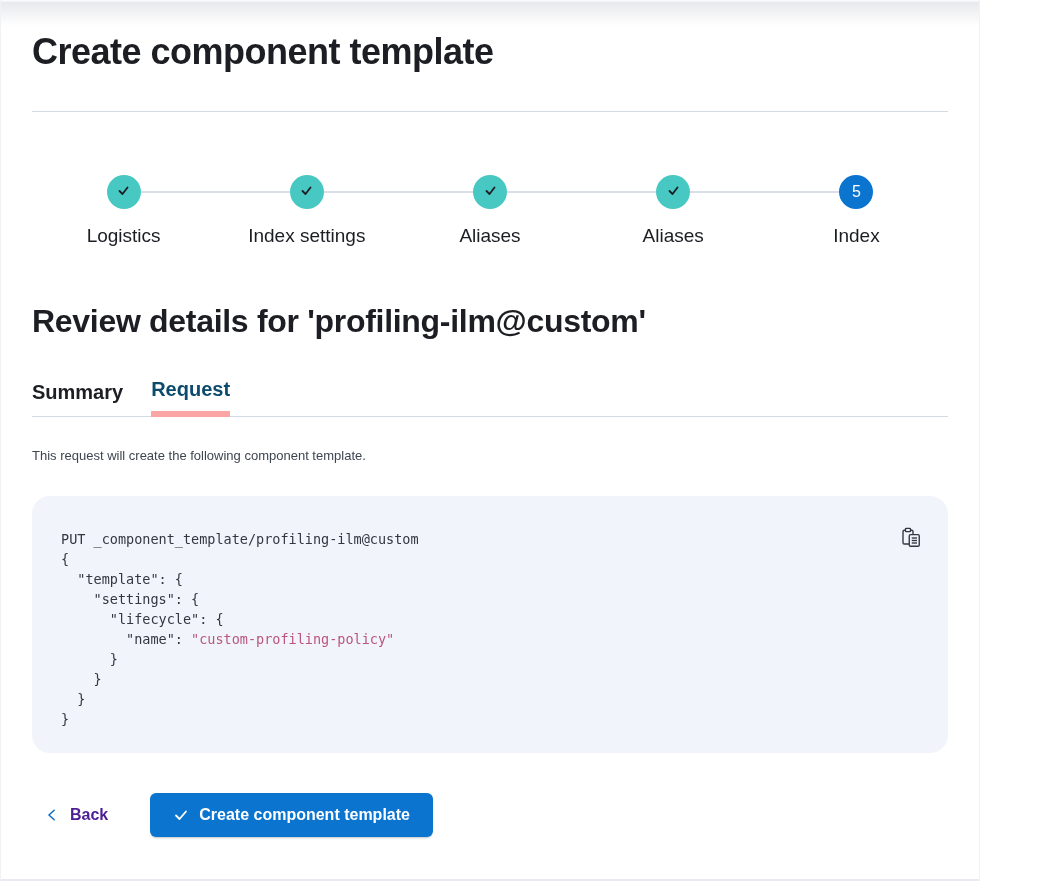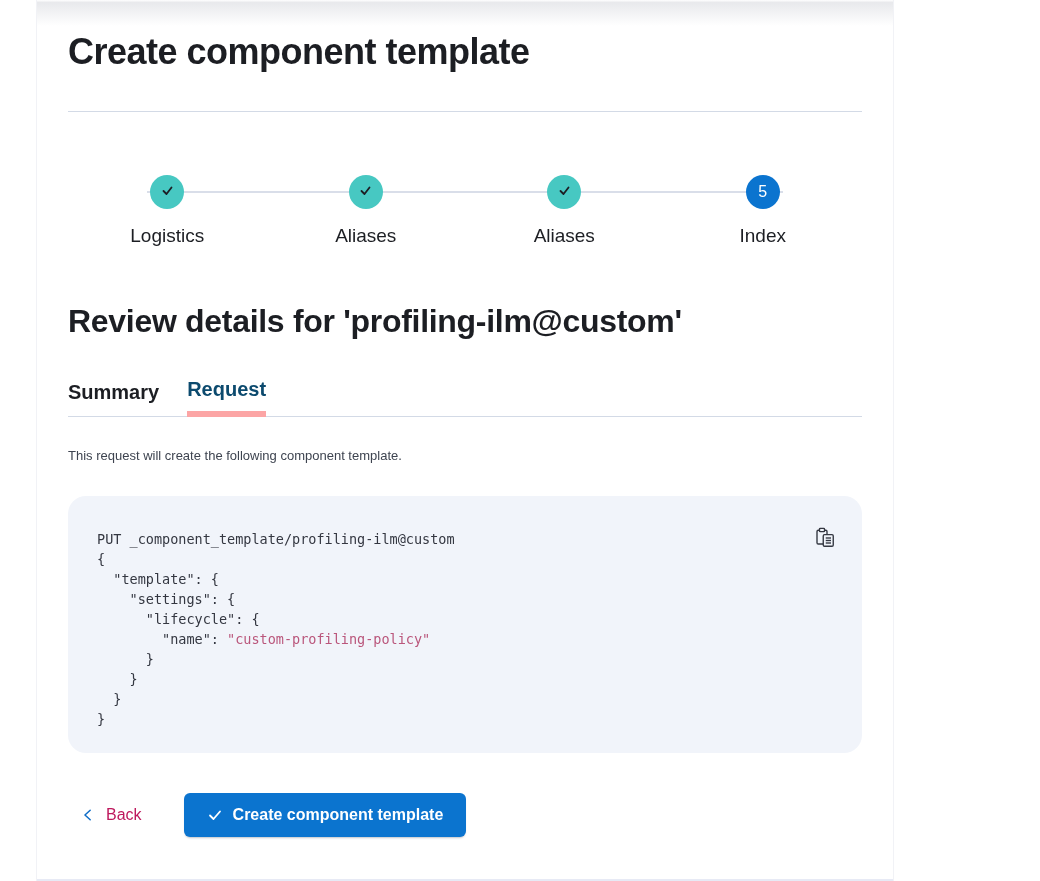--- a/index.html
+++ b/index.html
@@ -2,24 +2,23 @@
 <html><head>
 <meta charset="utf-8">
 <style>
   html,body{margin:0;padding:0;background:#fff;}
   body{
     width:1040px;height:881px;
     font-family:"Liberation Sans","DejaVu Sans",sans-serif;
     color:#1c1e23;position:relative;overflow:hidden;
   }
   .page{
-    position:relative;width:858px;height:881px;box-sizing:border-box;
+    position:relative;width:980px;height:881px;box-sizing:border-box;
     border-left:1px solid #f1f2f6;border-right:1px solid #f1f2f6;
     background:#fff;
-    margin-left:36px;
   }
   .top-shade{
     position:absolute;top:0;left:0;right:0;height:26px;pointer-events:none;
     background:linear-gradient(to bottom,#ffffff 0%,#e8e9ec 10%,rgba(232,233,236,0) 100%);
   }
   .bottom-edge{
     position:absolute;bottom:0;left:0;right:0;height:2px;background:#e7eaf5;
   }
   .content{padding:0 31px;position:relative;}
 
@@ -77,21 +76,21 @@
   .copy-btn{
     position:absolute;top:29px;right:25px;width:24px;height:24px;
     background:none;border:none;padding:0;cursor:pointer;
     display:flex;align-items:center;justify-content:center;
   }
 
   
   .footer{display:flex;align-items:center;margin-top:40px;}
   .back-link{
     display:flex;align-items:center;gap:11px;margin-left:13px;
-    color:#be185d;font-size:16px;font-weight:400;cursor:pointer;
+    color:#4c1d95;font-size:16px;font-weight:700;cursor:pointer;
     background:none;border:none;font-family:inherit;padding:0;
   }
   .submit-btn{
     margin-left:42px;height:44px;padding:0 23px;
     background:#0b74cf;color:#fff;border:none;border-radius:6px;
     font-size:16px;font-weight:600;font-family:inherit;cursor:pointer;
     display:flex;align-items:center;gap:10px;
     box-shadow:0 2px 2px -1px rgba(50,60,80,0.3);
   }
 </style>
@@ -108,20 +107,30 @@
     <div class="stepper">
       <div class="step">
         <div class="step-circle complete">
           <span>
             <svg width="17" height="17" viewBox="0 0 17 17">
                 <polyline points="4.5,9 7.5,12 12.5,5.5" fill="none" stroke="#1d1e24" stroke-width="1.8" stroke-linecap="round" stroke-linejoin="round"></polyline>
               </svg>
           </span>
         </div>
         <div class="step-label">Logistics</div>
+      </div>
+      <div class="step">
+        <div class="step-circle complete">
+          <span>
+            <svg width="17" height="17" viewBox="0 0 17 17">
+                <polyline points="4.5,9 7.5,12 12.5,5.5" fill="none" stroke="#1d1e24" stroke-width="1.8" stroke-linecap="round" stroke-linejoin="round"></polyline>
+              </svg>
+          </span>
+        </div>
+        <div class="step-label">Index settings</div>
       </div>
       <div class="step">
         <div class="step-circle complete">
           <span>
             <svg width="17" height="17" viewBox="0 0 17 17">
                 <polyline points="4.5,9 7.5,12 12.5,5.5" fill="none" stroke="#1d1e24" stroke-width="1.8" stroke-linecap="round" stroke-linejoin="round"></polyline>
               </svg>
           </span>
         </div>
         <div class="step-label">Aliases</div>

